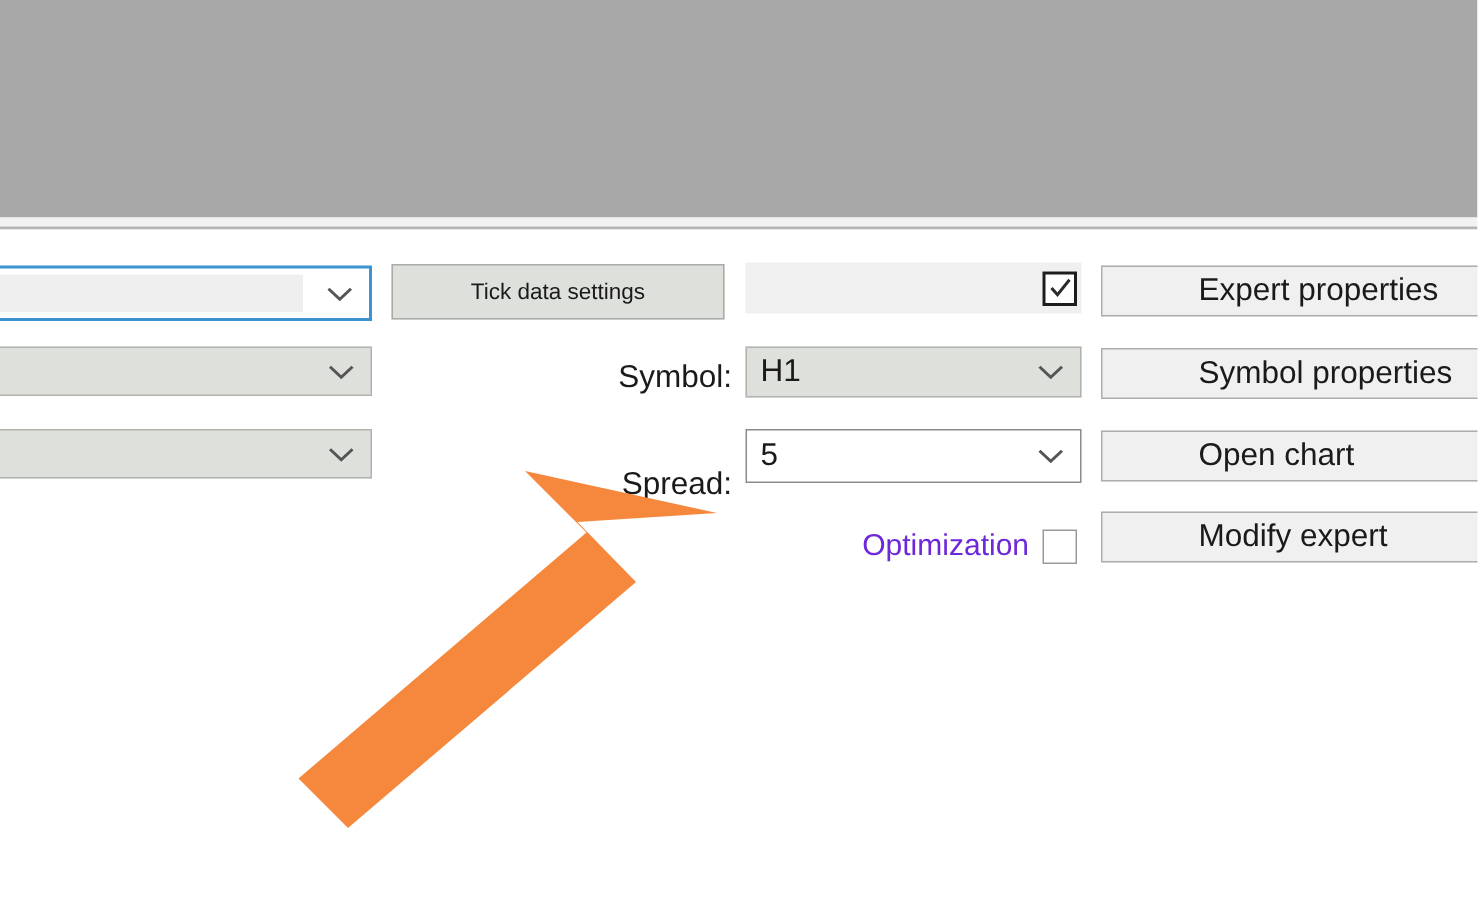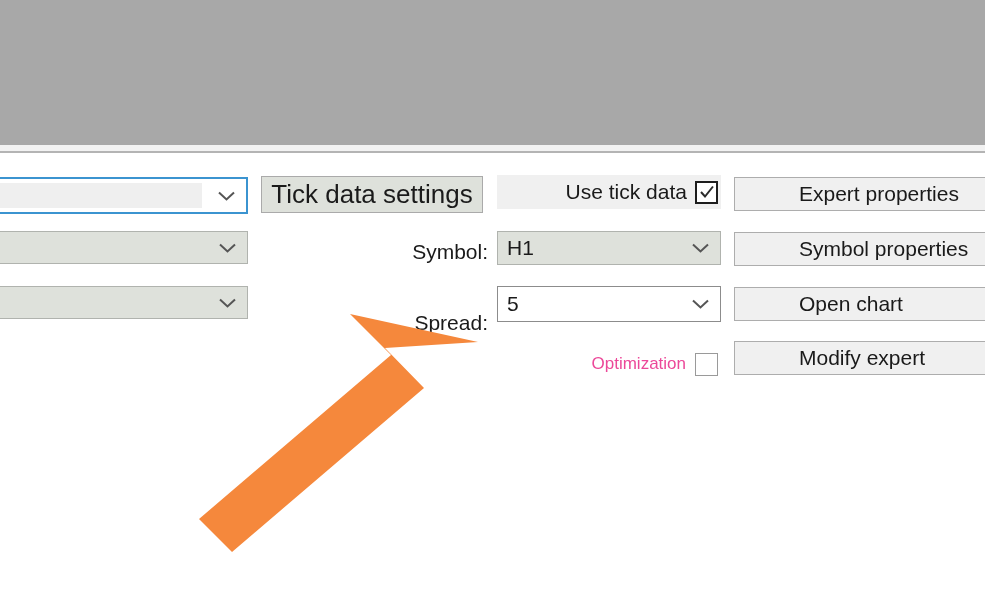--- a/index.html
+++ b/index.html
@@ -104,21 +104,21 @@
 
   
   #tick-data-settings-button {
     position: absolute;
     left: 261px; top: 176px;
     width: 222px; height: 37px;
     box-sizing: border-box;
     border: 1px solid #aaaaaa;
     background: #dee1db;
     color: #1a1a1a;
-    font-size: 26px;
+    font-size: 15px;
     font-family: "Liberation Sans", sans-serif;
     display: flex;
     align-items: center;
     justify-content: center;
     padding: 0;
   }
 
   
   #use-tick-data-row {
     position: absolute;
@@ -181,22 +181,22 @@
     position: absolute;
     left: 497px; top: 350px;
     width: 224px; height: 28px;
     display: flex;
     align-items: center;
     justify-content: flex-end;
     padding-right: 3px;
     box-sizing: border-box;
   }
   #optimization-row .cb-label {
-    font-size: 17px;
-    color: #ec4899;
+    font-size: 20px;
+    color: #6d28d9;
     margin-right: 9px;
     white-space: nowrap;
     text-align: center;
   }
 
   
   .side-button {
     position: absolute;
     left: 734px;
     width: 282px;
@@ -264,21 +264,20 @@
         <svg viewBox="0 0 17 10" width="17" height="10">
           <path d="M1 1.5 L8.5 8.5 L16 1.5" fill="none" stroke="#555555" stroke-width="2"></path>
         </svg>
       </span>
   </span>
 </div>
 
 <button id="tick-data-settings-button">Tick data settings</button>
 
 <div id="use-tick-data-row">
-  <span class="cb-label">Use tick data</span>
   <span class="checkbox checked">
     <span class="tick">
       <svg viewBox="0 0 16 16" width="16" height="16">
           <path d="M2 8 L6 12.5 L14 2.5" fill="none" stroke="#2b2b2b" stroke-width="2"></path>
         </svg>
     </span>
   </span>
 </div>
 
 <span class="field-label" id="period-label">Symbol:</span>

